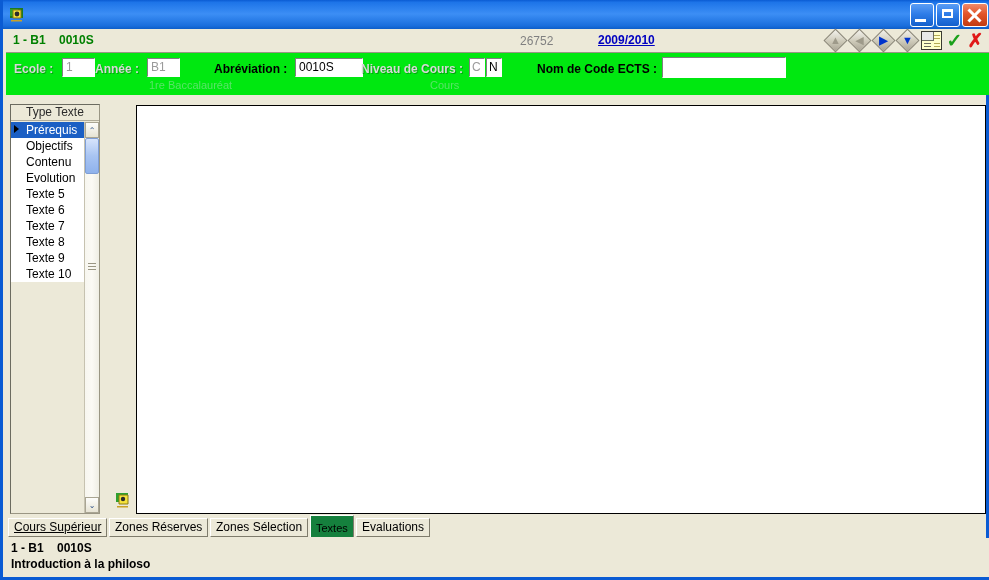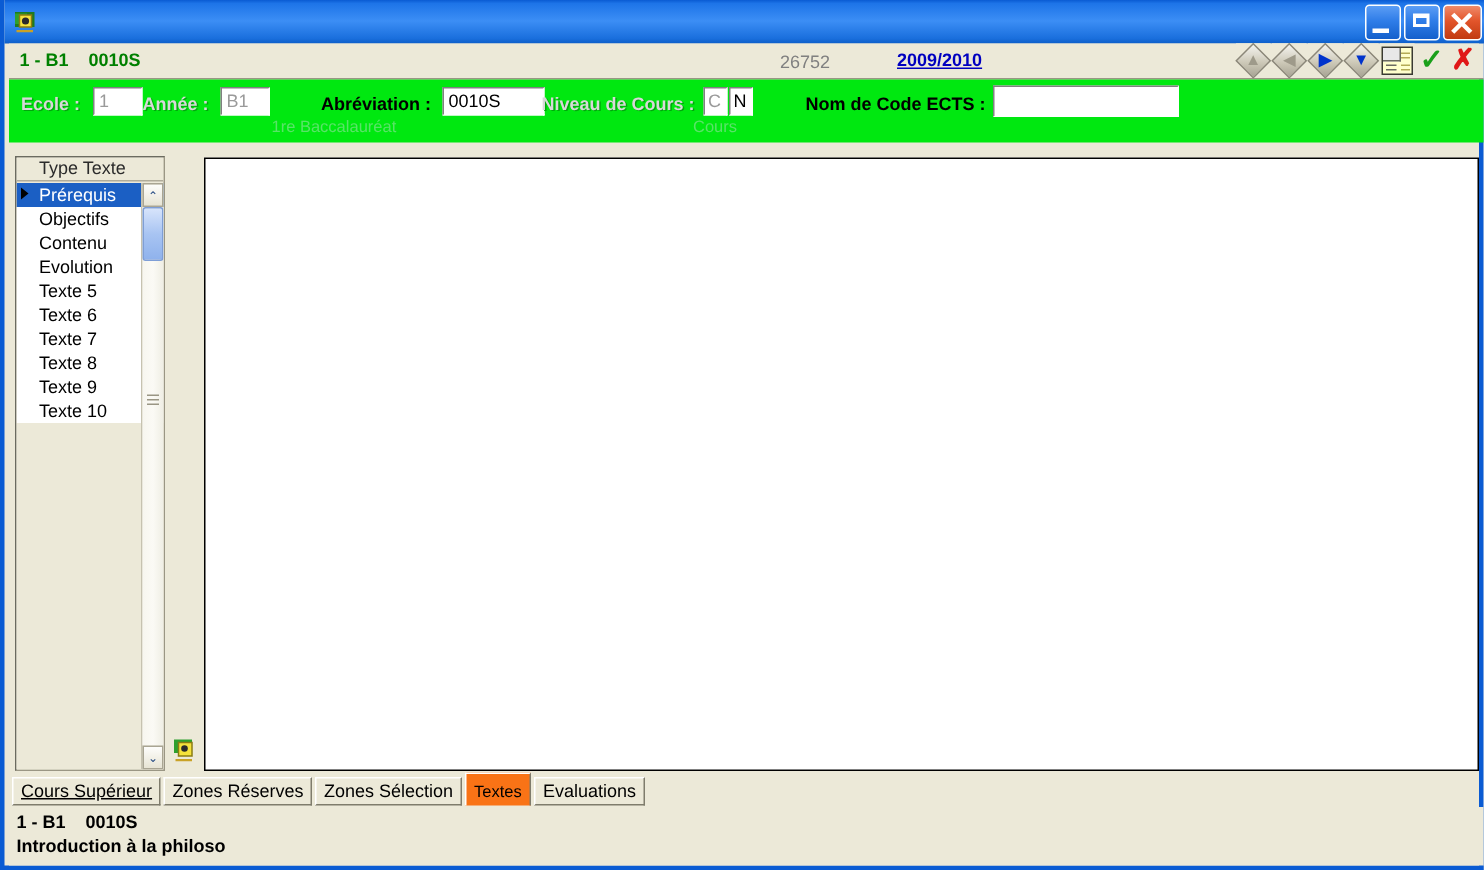--- a/index.html
+++ b/index.html
@@ -163,21 +163,20 @@
     position: absolute;
     font-size: 12px; font-weight: bold;
     color: #000000;
     white-space: pre;
   }
   .greenbar .sublbl {
     position: absolute;
     font-size: 11px;
     color: #59e368;
     white-space: pre;
-    margin-left: 32px;
   }
   .gfield {
     position: absolute;
     background: #ffffff;
     border: 1px solid #ffffff;
     border-top-color: #808080;
     border-left-color: #808080;
     box-sizing: border-box;
     font-size: 12px;
     line-height: 17px;
@@ -185,21 +184,21 @@
     color: #000000;
     white-space: pre;
     overflow: hidden;
   }
   .gfield.ro { color: #9a9a9a; }
 
   
   .listwrap {
     position: absolute;
     left: 7px; top: 104px;
-    width: 100px; height: 410px;
+    width: 90px; height: 410px;
     background: #ece9d8;
     border: 1px solid #9a9684;
     border-top-color: #6b6b60; border-left-color: #6b6b60;
     box-sizing: border-box;
     overflow: hidden;
   }
   .list-header {
     position: absolute; left: 0; top: 0;
     width: 100%; height: 16px;
     background: #ece9d8;
@@ -316,21 +315,21 @@
     box-sizing: border-box;
     font-size: 12px;
     color: #000;
     line-height: 17px;
     padding: 0 5px;
     white-space: pre;
   }
   .tab.active {
     height: 22px;
     bottom: 0;
-    background: #f97316;
+    background: #15803d;
     border: 1px solid #ffffff;
     border-right-color: #7f7c6c;
     border-bottom: none;
     font-size: 11px;
     line-height: 24px;
     z-index: 5;
   }
 
   
   .statusbar {

